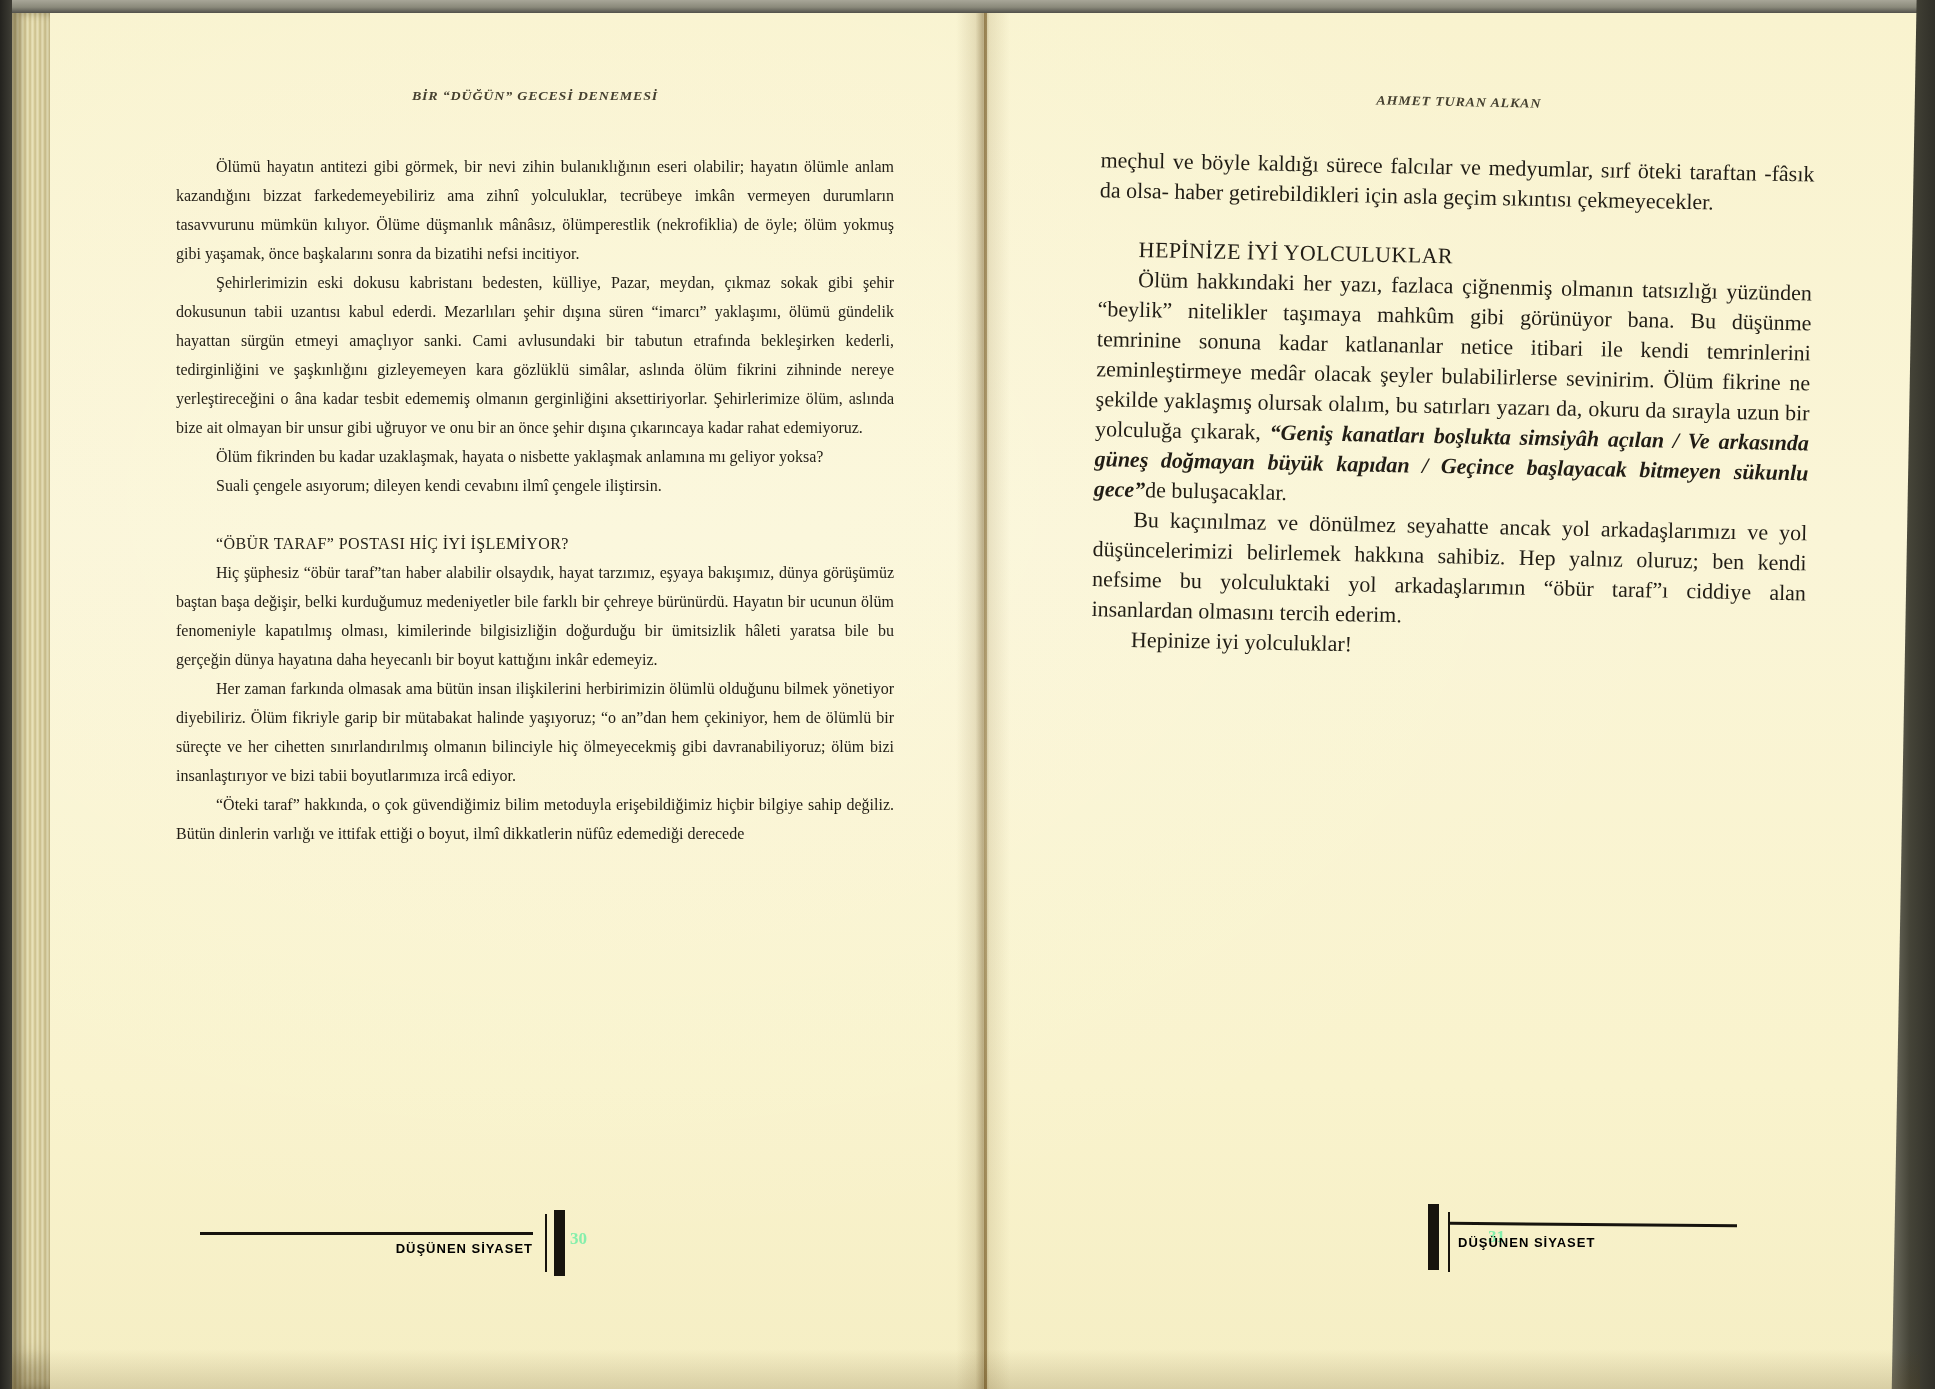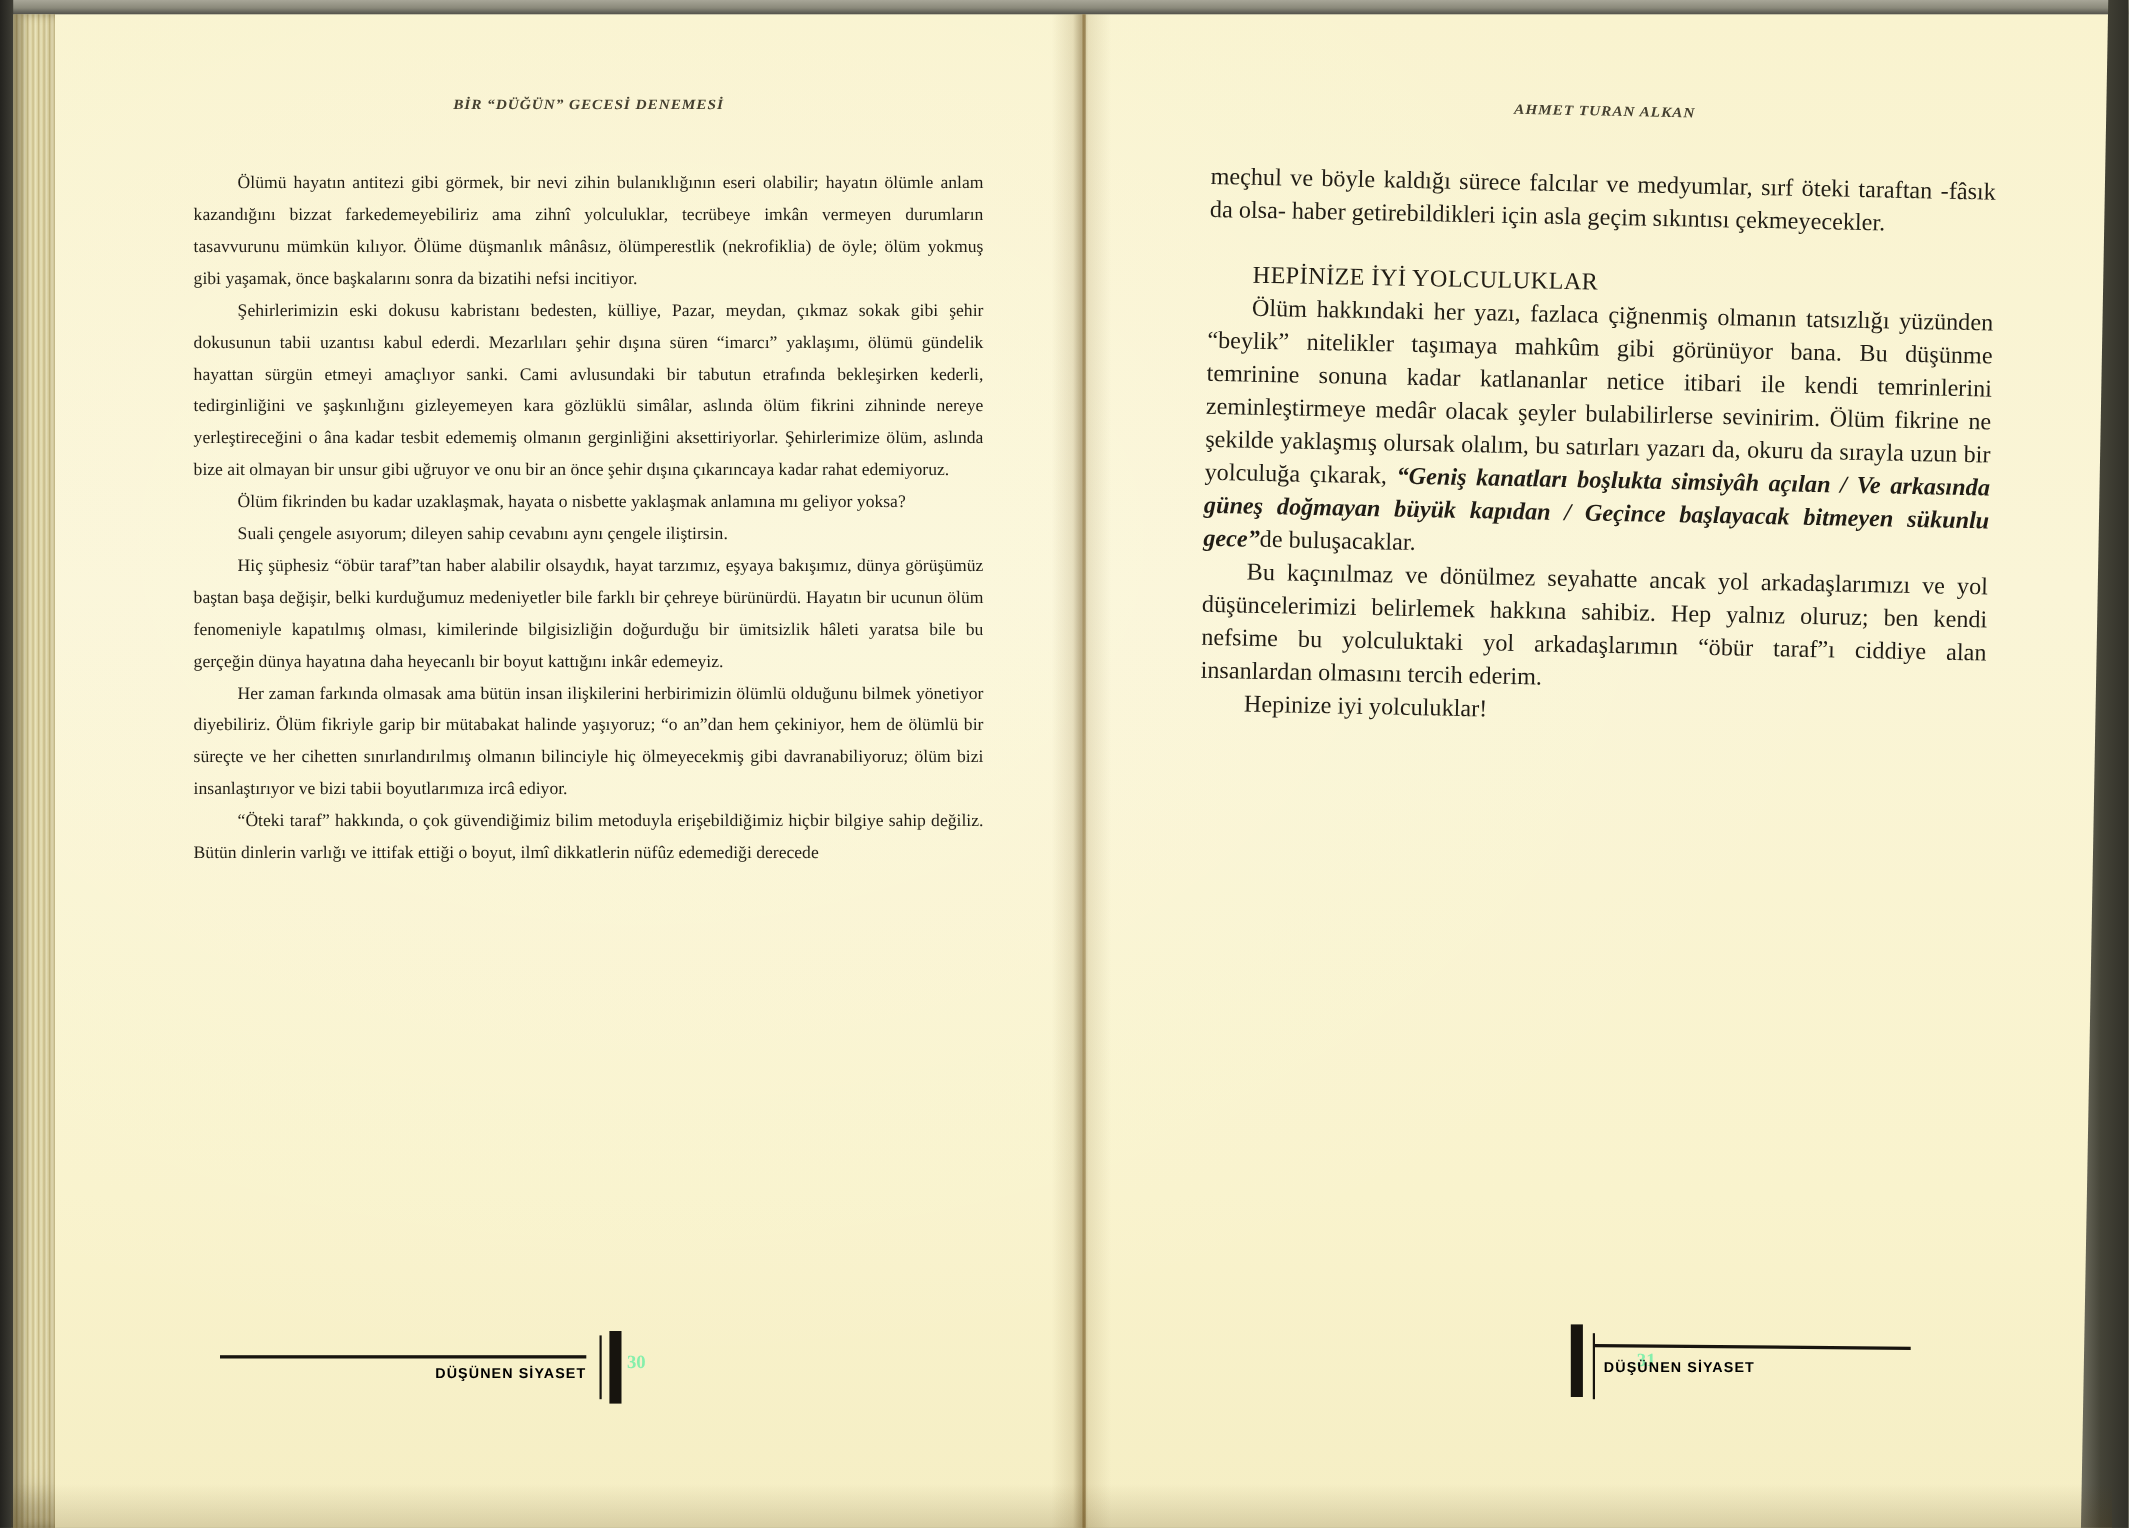--- a/index.html
+++ b/index.html
@@ -102,21 +102,22 @@
   <div class="gutter-line"></div>
   <div class="right-cover"></div>
   <div class="bottom-shade"></div>
 
   <section class="page page-left">
     <div class="running-head">BİR “DÜĞÜN” GECESİ DENEMESİ</div>
     <div class="body-col">
       <p class="ind">Ölümü hayatın antitezi gibi görmek, bir nevi zihin bulanıklığının eseri olabilir; hayatın ölümle anlam kazandığını bizzat farkedemeyebiliriz ama zihnî yolculuklar, tecrübeye imkân vermeyen durumların tasavvurunu mümkün kılıyor. Ölüme düşmanlık mânâsız, ölümperestlik (nekrofiklia) de öyle; ölüm yokmuş gibi yaşamak, önce başkalarını sonra da bizatihi nefsi incitiyor.</p>
       <p class="ind">Şehirlerimizin eski dokusu kabristanı bedesten, külliye, Pazar, meydan, çıkmaz sokak gibi şehir dokusunun tabii uzantısı kabul ederdi. Mezarlıları şehir dışına süren “imarcı” yaklaşımı, ölümü gündelik hayattan sürgün etmeyi amaçlıyor sanki. Cami avlusundaki bir tabutun etrafında bekleşirken kederli, tedirginliğini ve şaşkınlığını gizleyemeyen kara gözlüklü simâlar, aslında ölüm fikrini zihninde nereye yerleştireceğini o âna kadar tesbit edememiş olmanın gerginliğini aksettiriyorlar. Şehirlerimize ölüm, aslında bize ait olmayan bir unsur gibi uğruyor ve onu bir an önce şehir dışına çıkarıncaya kadar rahat edemiyoruz.</p>
       <p class="ind">Ölüm fikrinden bu kadar uzaklaşmak, hayata o nisbette yaklaşmak anlamına mı geliyor yoksa?</p>
-      <p class="ind">Suali çengele asıyorum; dileyen sahip cevabını aynı çengele iliştirsin.</p>
+      <p class="ind">Suali çengele asıyorum; dileyen kendi cevabını ilmî çengele iliştirsin.</p>
+      <h2 class="sec-head">“ÖBÜR TARAF” POSTASI HİÇ İYİ İŞLEMİYOR?</h2>
       <p class="ind">Hiç şüphesiz “öbür taraf”tan haber alabilir olsaydık, hayat tarzımız, eşyaya bakışımız, dünya görüşümüz baştan başa değişir, belki kurduğumuz medeniyetler bile farklı bir çehreye bürünürdü. Hayatın bir ucunun ölüm fenomeniyle kapatılmış olması, kimilerinde bilgisizliğin doğurduğu bir ümitsizlik hâleti yaratsa bile bu gerçeğin dünya hayatına daha heyecanlı bir boyut kattığını inkâr edemeyiz.</p>
       <p class="ind">Her zaman farkında olmasak ama bütün insan ilişkilerini herbirimizin ölümlü olduğunu bilmek yönetiyor diyebiliriz. Ölüm fikriyle garip bir mütabakat halinde yaşıyoruz; “o an”dan hem çekiniyor, hem de ölümlü bir süreçte ve her cihetten sınırlandırılmış olmanın bilinciyle hiç ölmeyecekmiş gibi davranabiliyoruz; ölüm bizi insanlaştırıyor ve bizi tabii boyutlarımıza ircâ ediyor.</p>
       <p class="ind">“Öteki taraf” hakkında, o çok güvendiğimiz bilim metoduyla erişebildiğimiz hiçbir bilgiye sahip değiliz. Bütün dinlerin varlığı ve ittifak ettiği o boyut, ilmî dikkatlerin nüfûz edemediği derecede</p>
     </div>
   </section>
 
   <div class="fo f-rule-l"></div>
   <div class="fo-text f-journal-l">DÜŞÜNEN SİYASET</div>
   <div class="fo f-vline-l"></div>
   <div class="fo f-bar-l"></div>

